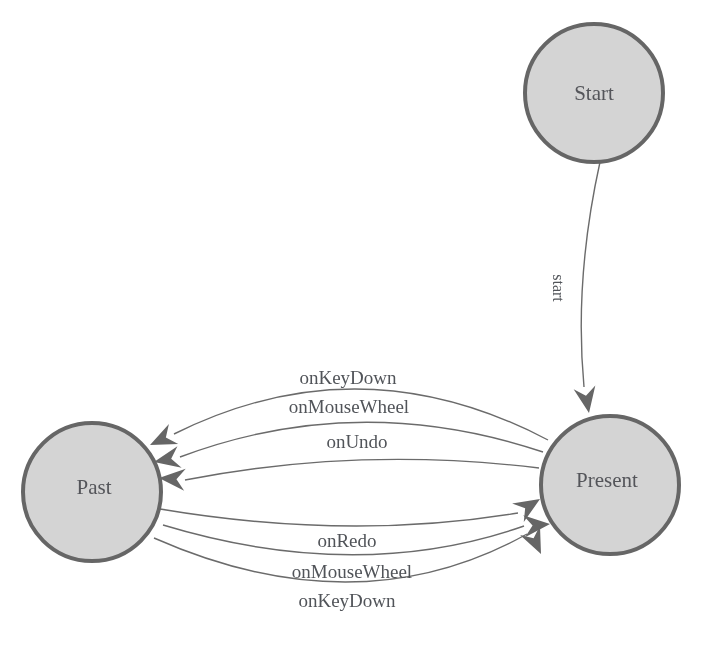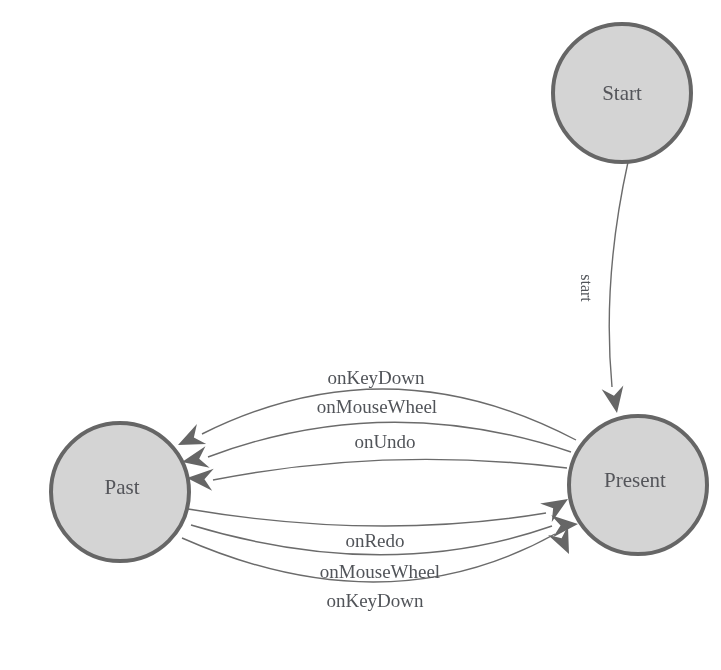--- a/index.html
+++ b/index.html
@@ -8,21 +8,20 @@
     background: #ffffff;
     width: 721px;
     height: 670px;
     overflow: hidden;
     font-family: "Liberation Serif", "DejaVu Serif", serif;
   }
   #stage {
     position: relative;
     width: 594px;
     height: 670px;
-    padding-left: 28px;
   }
   svg { display: block; }
   .edge {
     fill: none;
     stroke: #6b6b6b;
     stroke-width: 1.4;
   }
   .node-circle {
     stroke: #666666;
     stroke-width: 4;

